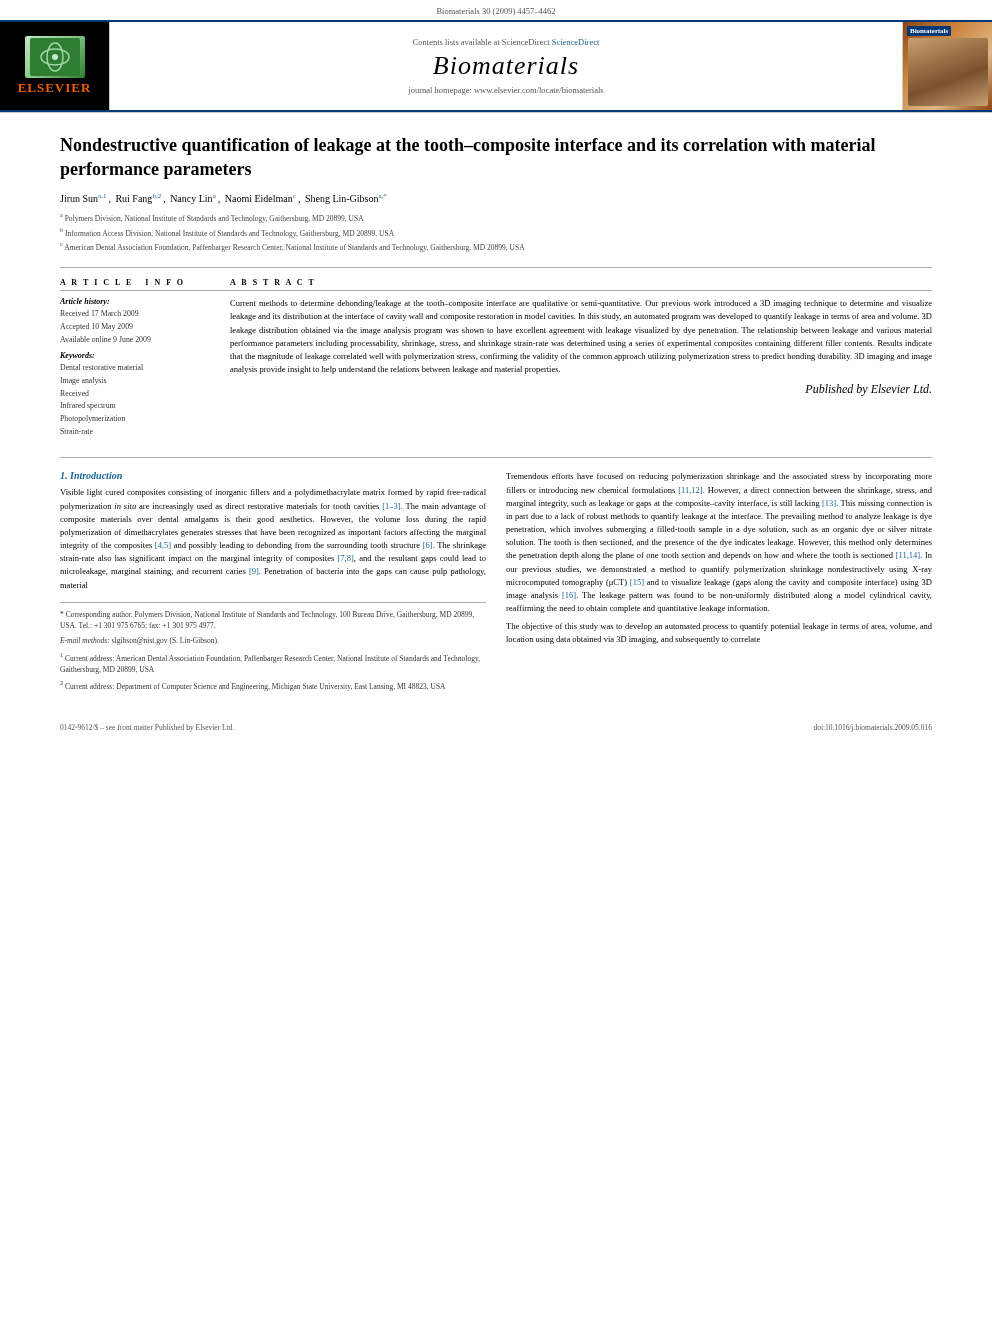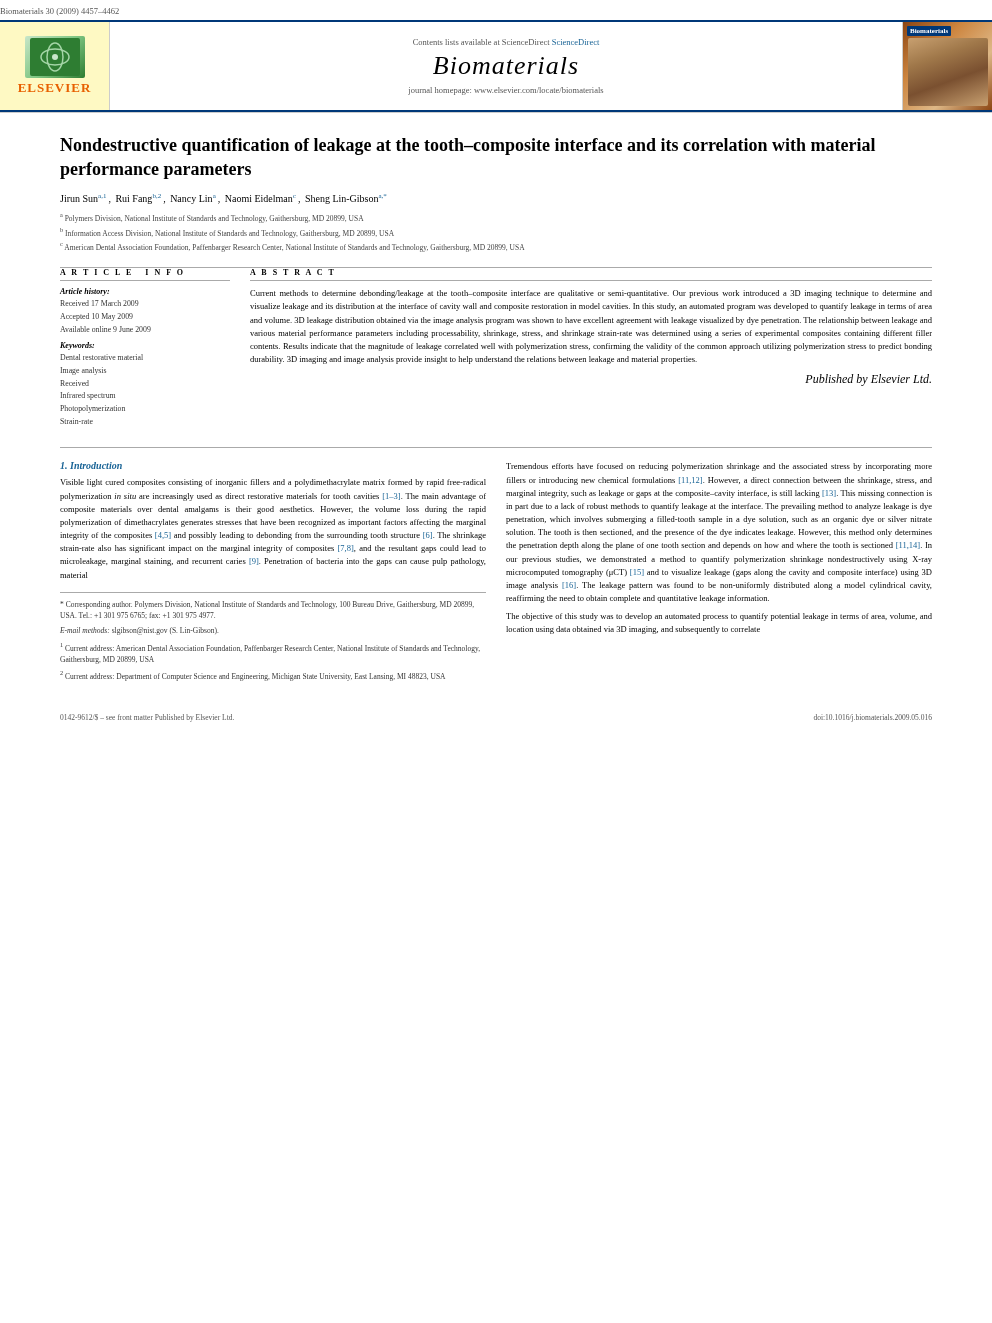--- a/index.html
+++ b/index.html
@@ -9,36 +9,37 @@
       font-size: 9.5px;
       color: #000;
       width: 992px;
       min-height: 1323px;
     }
 
     
     .top-header {
       background: #fff;
       padding: 6px 0 0 0;
+      text-align: center;
       border-bottom: 1px solid #ccc;
     }
     .journal-ref {
       font-size: 8.5px;
       color: #555;
       margin-bottom: 4px;
     }
     .banner-area {
       display: flex;
       align-items: stretch;
       border-top: 2px solid #003878;
       border-bottom: 2px solid #003878;
     }
     .elsevier-logo {
       width: 110px;
-      background: #fef9c3;
+      background: #000000;
       display: flex;
       flex-direction: column;
       align-items: center;
       justify-content: center;
       border-right: 1px solid #ccc;
       padding: 6px;
     }
     .elsevier-logo .elsevier-text {
       font-size: 13px;
       font-weight: bold;
@@ -140,24 +141,23 @@
     .affiliations {
       font-size: 7.5px;
       color: #444;
       line-height: 1.5;
       margin-bottom: 14px;
     }
     .affiliations p { margin-bottom: 1px; }
 
     .two-col {
       display: flex;
-      gap: 20px;
       margin-bottom: 14px;
       border-top: 1px solid #aaa;
-      padding-top: 0;
+      padding-top: 10px;
     }
 
     .article-info {
       width: 170px;
       flex-shrink: 0;
     }
     .section-label {
       font-size: 8px;
       font-weight: bold;
       letter-spacing: 2px;

